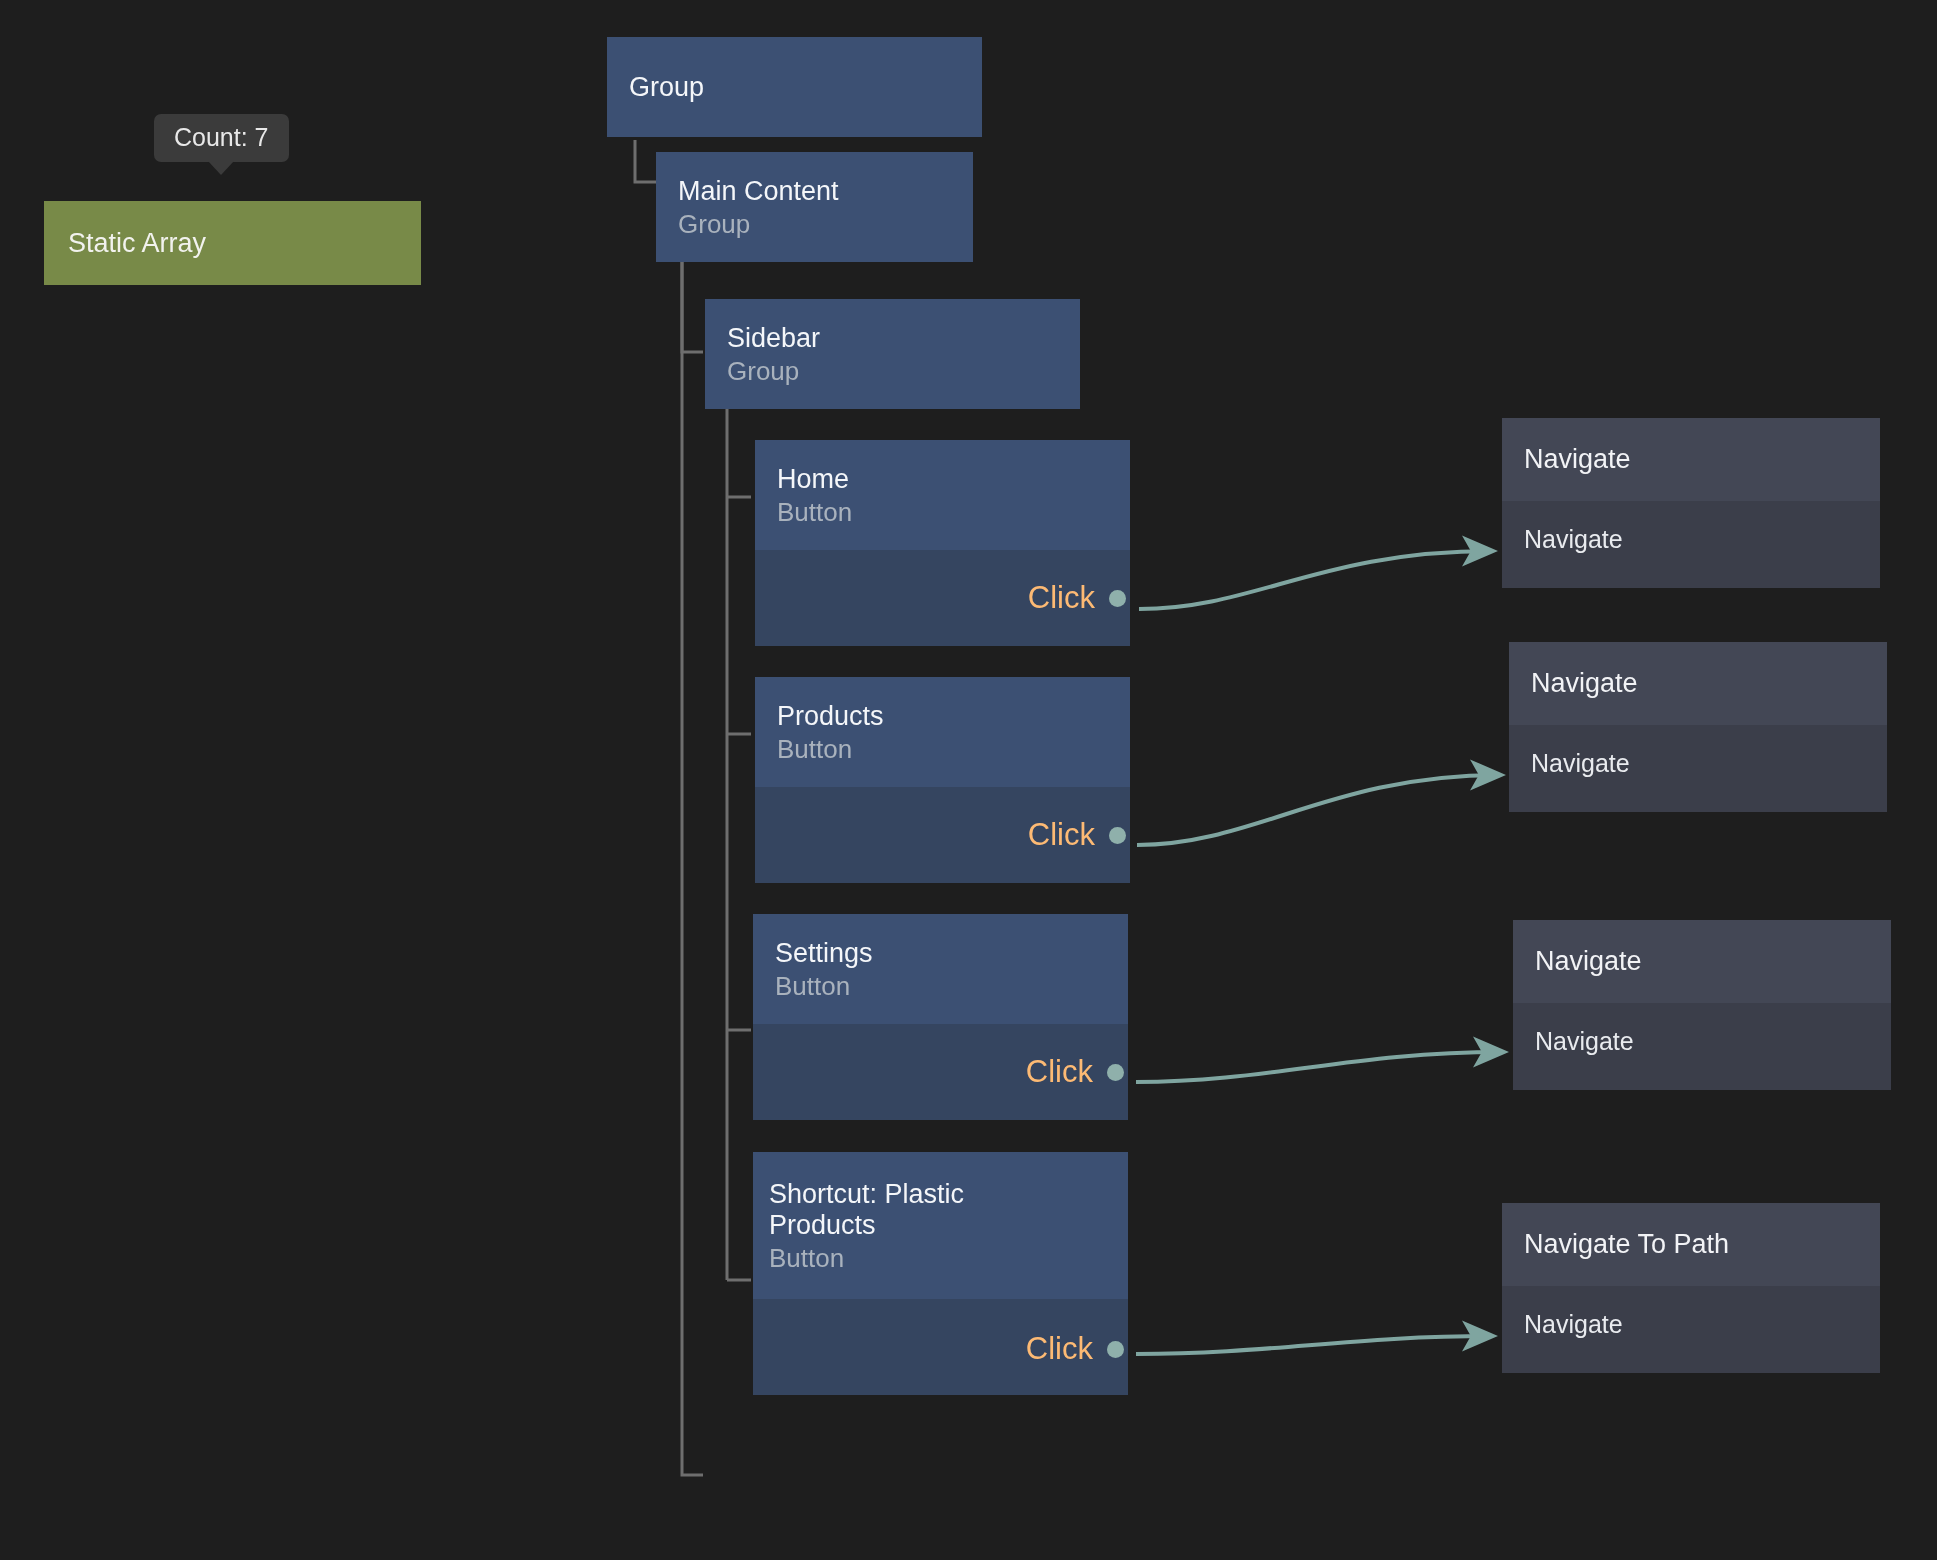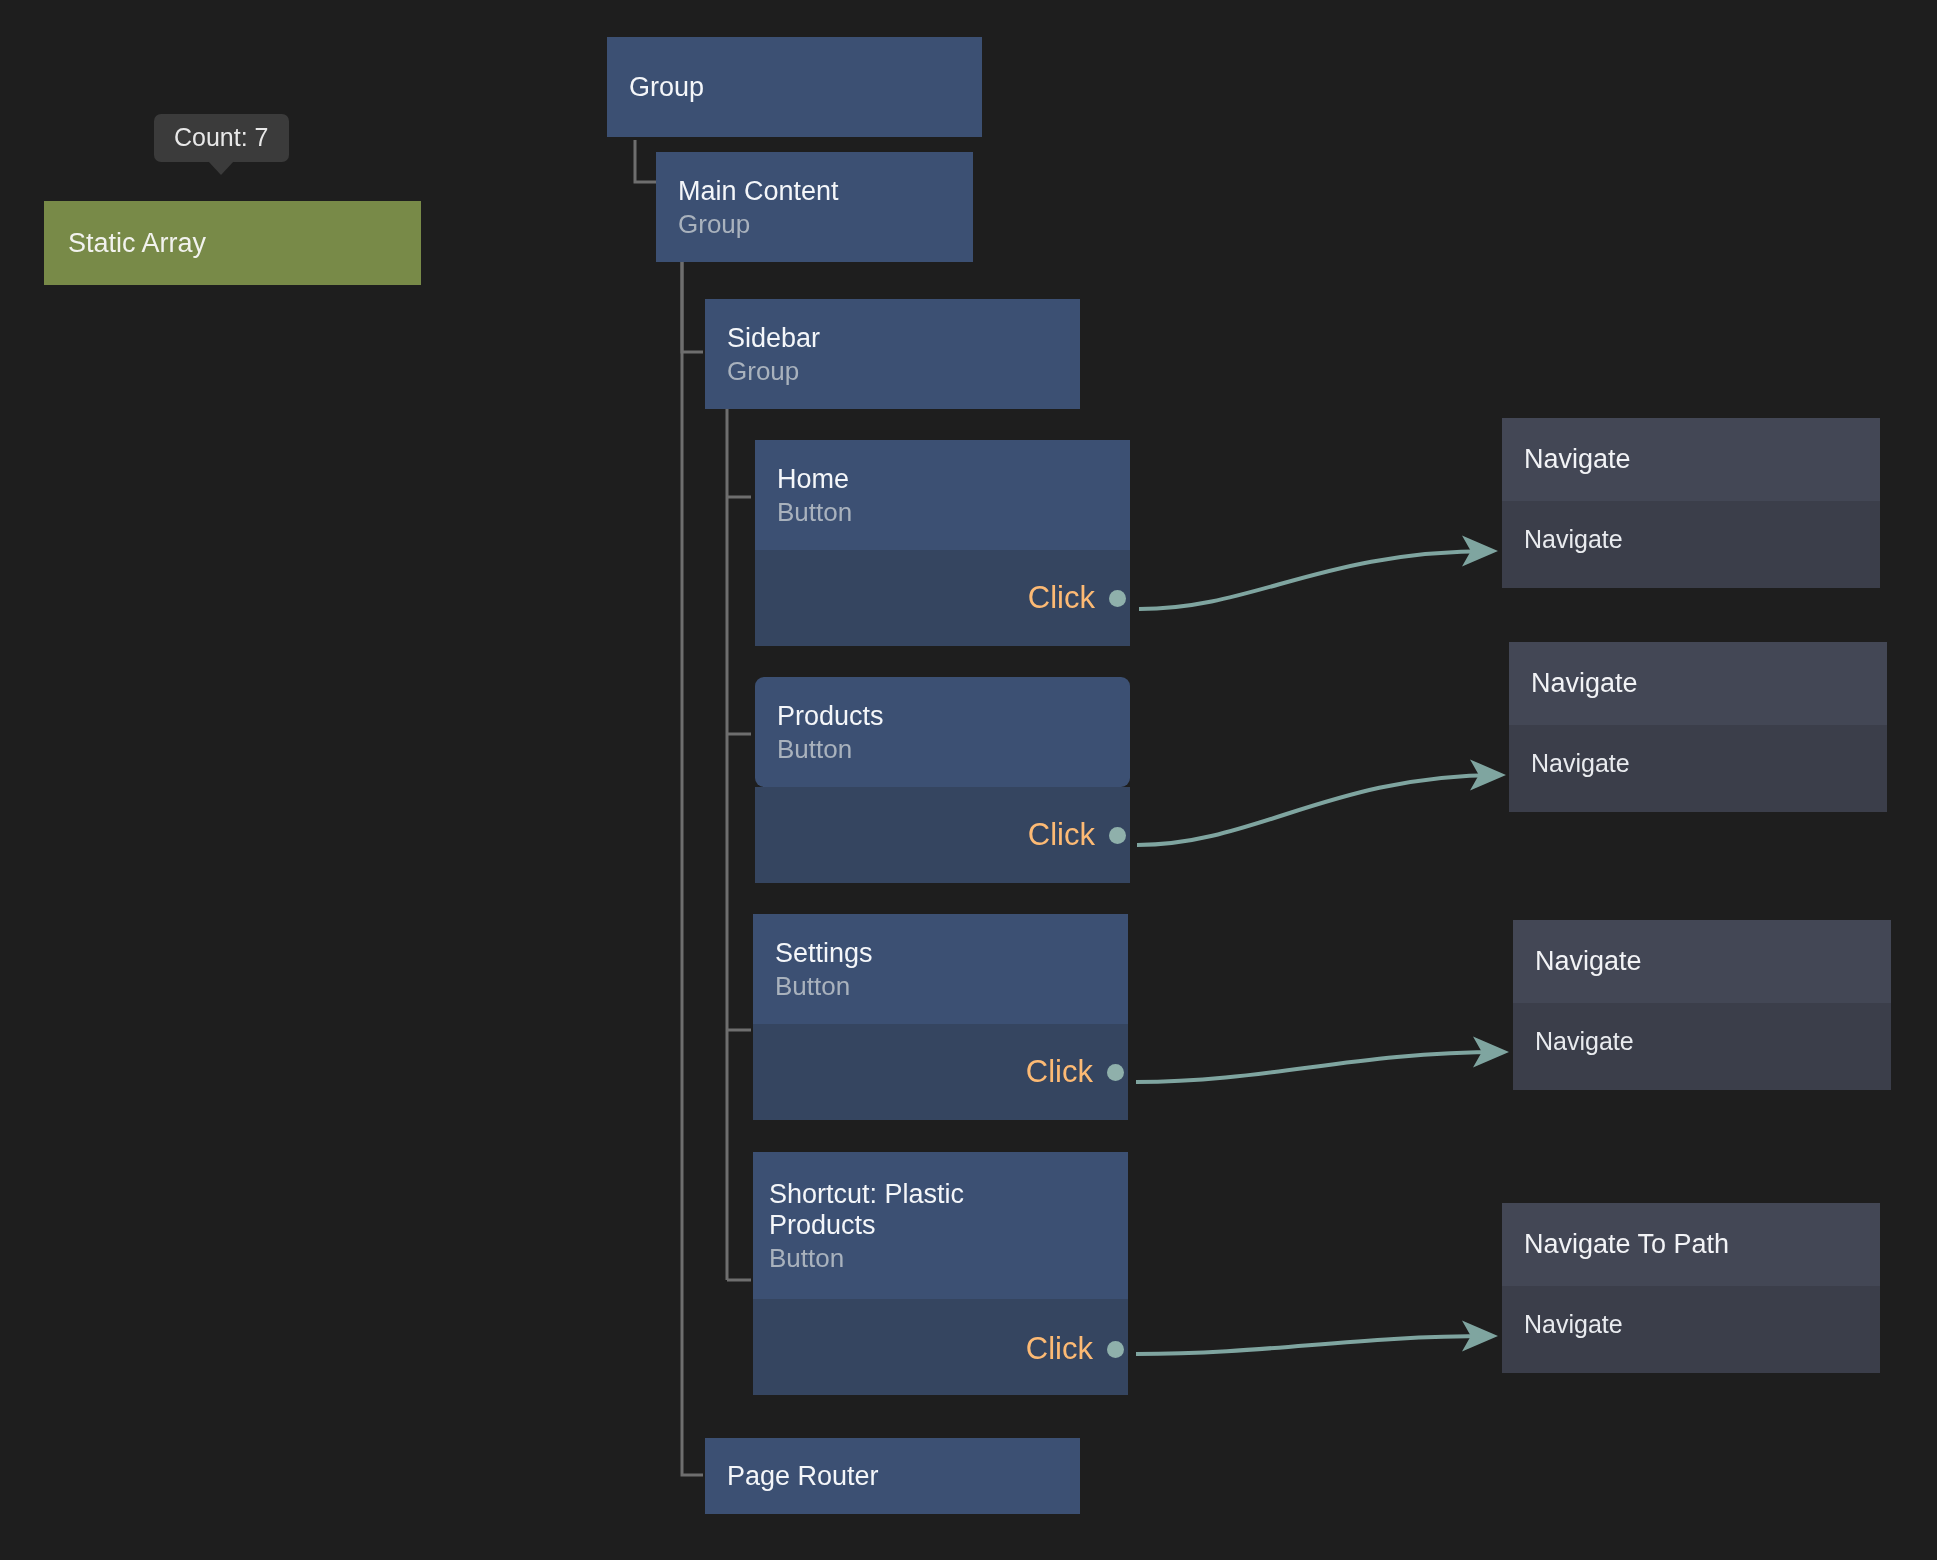--- a/index.html
+++ b/index.html
@@ -208,21 +208,21 @@
     </div>
     <div class="tbody" style="height:96px;">
       <div class="port-row" style="top:48px; transform:translateY(-50%);">
         <span>Click</span>
         <span class="port-dot"></span>
       </div>
     </div>
   </div>
 
   <div class="tnode has-body" style="left:755px; top:677px; width:375px; height:206px;">
-    <div class="thead" style="height:110px;border-radius:9px;">
+    <div class="thead" style="height:110px;">
       <div class="ttitle">Products</div>
       <div class="tsub">Button</div>
     </div>
     <div class="tbody" style="height:96px;">
       <div class="port-row" style="top:48px; transform:translateY(-50%);">
         <span>Click</span>
         <span class="port-dot"></span>
       </div>
     </div>
   </div>
@@ -246,25 +246,20 @@
       <div class="tsub">Button</div>
     </div>
     <div class="tbody" style="height:96px;">
       <div class="port-row" style="top:50px; transform:translateY(-50%);">
         <span>Click</span>
         <span class="port-dot"></span>
       </div>
     </div>
   </div>
 
-  <div class="tnode" style="left:705px; top:1438px; width:375px; height:76px;">
-    <div class="thead">
-      <div class="ttitle">Page Router</div>
-    </div>
-  </div>
 
   <div class="anode" style="left:1502px; top:418px; width:378px; height:170px;">
     <div class="ahead" style="height:83px;">
       <span>Navigate</span>
     </div>
     <div class="abody" style="height:87px;">
       <span class="ain" style="top:24px;">Navigate</span>
     </div>
   </div>
 

